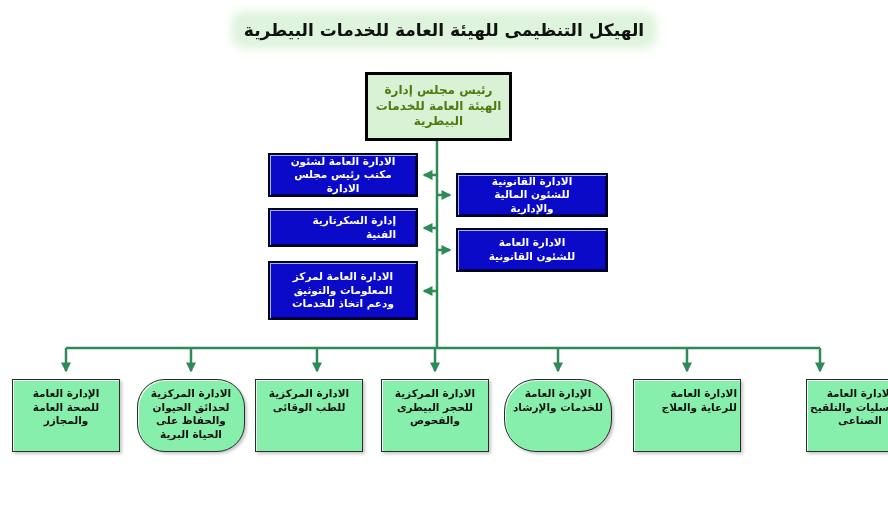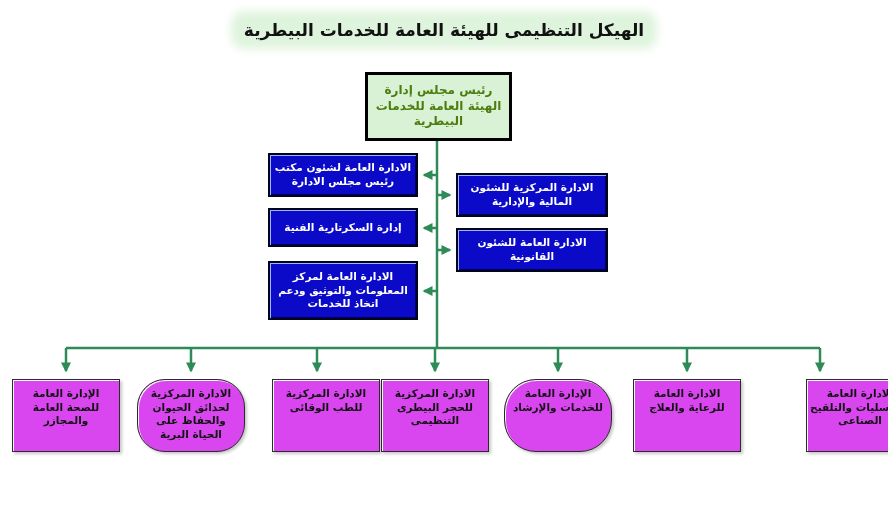--- a/index.html
+++ b/index.html
@@ -16,36 +16,36 @@
   svg.connectors{position:absolute;top:0;left:0;pointer-events:none;}
   .box{
     position:absolute;direction:rtl;display:flex;align-items:center;justify-content:center;
     text-align:center;font-weight:bold;box-sizing:border-box;line-height:1.3;
   }
   .box-root{
     left:365px;top:72px;width:147px;height:69px;
     background:#d9f2d6;border:3px solid #000;color:#4d7c0f;font-size:12px;padding:2px 4px;
   }
   .box-blue{
-    background:#0a0ac8;border:2px solid #00051e;color:#fff;font-size:10.5px;padding:2px 4px;
+    background:#0a0ac8;border:2px solid #00051e;color:#fff;font-size:10.5px;padding:2px 20px;
     box-shadow:inset 1px 1px 0 #9fb2ff, inset -1px -1px 0 #000060;
   }
   .l1{left:268px;top:153px;width:150px;height:44px;}
   .l2{left:268px;top:208px;width:150px;height:39px;text-align:right;}
   .l3{left:268px;top:261px;width:150px;height:59px;}
   .r1{left:456px;top:173px;width:152px;height:44px;}
   .r2{left:456px;top:228px;width:152px;height:44px;}
   .box-green{
     top:379px;width:108px;height:73px;
-    background:#d946ef;border:1px solid #2b2b2b;color:#111;font-size:10.5px;
+    background:#86efac;border:1px solid #2b2b2b;color:#111;font-size:10.5px;
     align-items:flex-start;padding:7px 3px 2px 3px;
     box-shadow:inset 1px 1px 0 #f3fcf2, 2px 2px 3px rgba(0,0,0,.22);
   }
-  .b1{left:12px;}  .b2{left:137px;border-radius:28px;} .b3{left:272px;} .b4{left:381px;}
-  .b5{left:504px;border-radius:32px;} .b6{left:633px;} .b7{left:766px;margin-left:40px;}
+  .b1{left:12px;}  .b2{left:137px;border-radius:28px;} .b3{left:255px;} .b4{left:381px;}
+  .b5{left:504px;border-radius:32px;} .b6{left:633px;text-align:right;} .b7{left:766px;margin-left:40px;}
 </style>
 </head>
 <body>
 
 <div class="canvas">
 
   <div class="title-wrap">
     <span class="title">الهيكل التنظيمى للهيئة العامة للخدمات البيطرية</span>
   </div>
 
@@ -77,24 +77,24 @@
       <path d="M820 348 L820 371" marker-end="url(#arr)"></path>
     </g>
   </svg>
 
   <div class="box box-root">رئيس مجلس إدارة الهيئة العامة للخدمات البيطرية</div>
 
   <div class="box box-blue l1">الادارة العامة لشئون مكتب رئيس مجلس الادارة</div>
   <div class="box box-blue l2">إدارة السكرتارية الفنية</div>
   <div class="box box-blue l3">الادارة العامة لمركز المعلومات والتوثيق ودعم اتخاذ للخدمات</div>
 
-  <div class="box box-blue r1">الادارة المركزية للشئون المالية والإدارية</div>
+  <div class="box box-blue r1">الادارة القانونية للشئون المالية والإدارية</div>
   <div class="box box-blue r2">الادارة العامة للشئون القانونية</div>
 
   <div class="box box-green b1">الإدارة العامة للصحة العامة والمجازر</div>
   <div class="box box-green b2">الادارة المركزية لحدائق الحيوان والحفاظ على الحياة البرية</div>
   <div class="box box-green b3">الادارة المركزية للطب الوقائى</div>
-  <div class="box box-green b4">الادارة المركزية للحجر البيطرى التنظيمى</div>
+  <div class="box box-green b4">الادارة المركزية للحجر البيطرى والفحوص</div>
   <div class="box box-green b5">الإدارة العامة للخدمات والإرشاد</div>
   <div class="box box-green b6">الادارة العامة للرعاية والعلاج</div>
   <div class="box box-green b7">الادارة العامة للتناسليات والتلقيح الصناعى</div>
 
 </div>
 
 </body></html>

